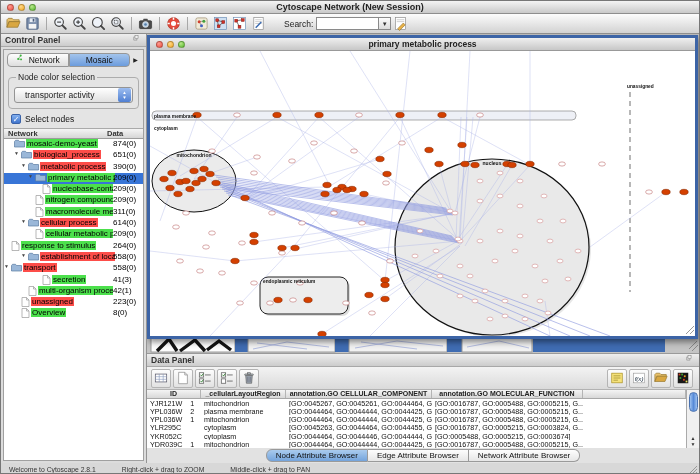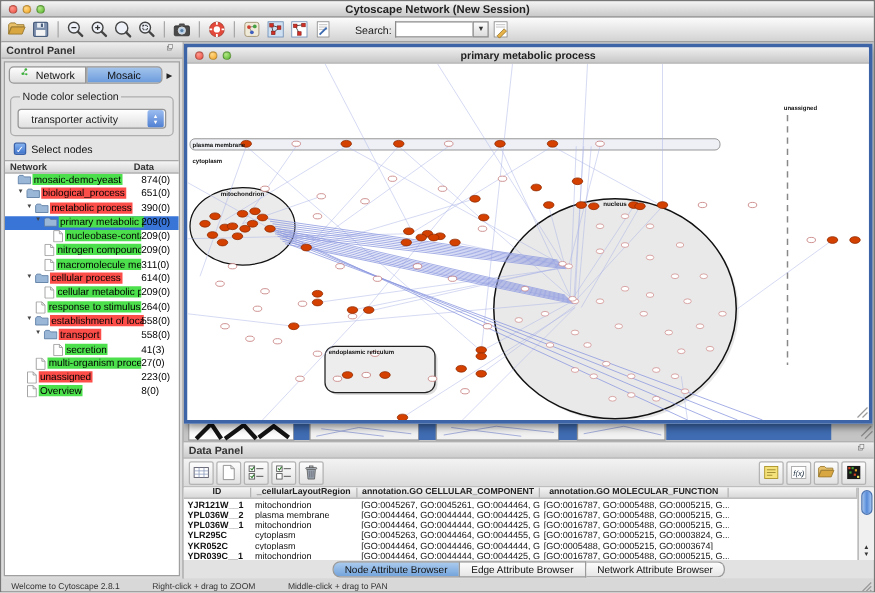--- a/index.html
+++ b/index.html
@@ -81,21 +81,21 @@
         background:linear-gradient(#fdfdfd,#e2e2e2);display:flex;align-items:center;justify-content:center}
   .dico svg{width:14px;height:14px}
   .dspace{flex:1}
   .dtable{flex:1;display:flex;background:#fff;overflow:hidden}
   .tmain{flex:1;display:flex;flex-direction:column}
   .thr{display:flex;height:11px;background:linear-gradient(#f4f4f4,#d8d8d8);border-bottom:1px solid #a8a8a8;
        font-size:7px;font-weight:bold;color:#222}
   .thr div{border-right:1px solid #b4b4b4;display:flex;align-items:center;justify-content:center;overflow:hidden}
   .tr{display:flex;height:8.2px;font-size:7.2px;color:#111}
   .tr div{overflow:hidden;white-space:nowrap;padding-left:3px}
-  .tr div:first-child{font-weight:bold}
+  .tr div:first-child{font-weight:normal}
   .tscroll{width:13px;border-left:1px solid #aaa;background:#f0f0f0;display:flex;flex-direction:column;align-items:center}
   .thumb{width:9px;height:20px;border-radius:5px;margin-top:2px;background:linear-gradient(90deg,#9ec2f0,#568ad8,#9ec2f0);border:1px solid #4a72b0}
   .sarrows{margin-top:auto;font-size:5px;color:#333;line-height:1.1;text-align:center;padding-bottom:1px}
   .dtabs{height:15px;display:flex;justify-content:center;align-items:center}
   .dtab{height:13px;font-size:8px;color:#111;padding:0 9px;display:flex;align-items:center;
         background:linear-gradient(#fdfdfd,#e6e6e6);border:1px solid #9a9a9a;border-left:none}
   .dtab:first-child{border-left:1px solid #9a9a9a;border-radius:6px 0 0 6px}
   .dtab:last-child{border-radius:0 6px 6px 0}
   .dtab.sel{background:linear-gradient(#aacbee,#74a4dc)}
   
@@ -386,42 +386,42 @@
               <span class="tri"></span>
               <span class="ticon">
                 <svg width="9" height="10" viewBox="0 0 9 10">
                   <path d="M1 .5 h4.5 l2.5 2.5 v6.5 h-7 z" fill="#fff" stroke="#999" stroke-width=".7"></path>
                   <path d="M5.5 .5 v2.5 h2.5" fill="none" stroke="#999" stroke-width=".7"></path>
                 </svg>
               </span>
               <span class="chip g" style="max-width:68px">cellular metabolic proc</span>
               <span class="cnt">209(0)</span>
             </div>
-            <div class="trow" style="padding-left:17px">
+            <div class="trow" style="">
               <span class="tri"></span>
               <span class="ticon">
                 <svg width="9" height="10" viewBox="0 0 9 10">
                   <path d="M1 .5 h4.5 l2.5 2.5 v6.5 h-7 z" fill="#fff" stroke="#999" stroke-width=".7"></path>
                   <path d="M5.5 .5 v2.5 h2.5" fill="none" stroke="#999" stroke-width=".7"></path>
                 </svg>
               </span>
               <span class="chip g" style="max-width:75px">response to stimulus</span>
               <span class="cnt">264(0)</span>
             </div>
             <div class="trow" style="padding-left:17px">
               <span class="tri">▼</span>
               <span class="ticon">
                 <svg width="11" height="9" viewBox="0 0 11 9">
                   <path d="M.5 8 v-5.5 l1-1.2 h3 l1 1.2 h5 v5.5 z" fill="#9ab7d8" stroke="#5a7ba2" stroke-width=".7"></path>
                 </svg>
               </span>
               <span class="chip r" style="max-width:75px">establishment of locali</span>
               <span class="cnt">558(0)</span>
             </div>
-            <div class="trow" style="padding-left:24px">
+            <div class="trow" style="">
               <span class="tri">▼</span>
               <span class="ticon">
                 <svg width="11" height="9" viewBox="0 0 11 9">
                   <path d="M.5 8 v-5.5 l1-1.2 h3 l1 1.2 h5 v5.5 z" fill="#9ab7d8" stroke="#5a7ba2" stroke-width=".7"></path>
                 </svg>
               </span>
               <span class="chip r" style="max-width:68px">transport</span>
               <span class="cnt">558(0)</span>
             </div>
             <div class="trow" style="padding-left:31px">
@@ -437,21 +437,21 @@
             </div>
             <div class="trow" style="padding-left:17px">
               <span class="tri"></span>
               <span class="ticon">
                 <svg width="9" height="10" viewBox="0 0 9 10">
                   <path d="M1 .5 h4.5 l2.5 2.5 v6.5 h-7 z" fill="#fff" stroke="#999" stroke-width=".7"></path>
                   <path d="M5.5 .5 v2.5 h2.5" fill="none" stroke="#999" stroke-width=".7"></path>
                 </svg>
               </span>
               <span class="chip g" style="max-width:75px">multi-organism proces</span>
-              <span class="cnt">27(0)</span>
+              <span class="cnt">42(1)</span>
             </div>
             <div class="trow" style="padding-left:10px">
               <span class="tri"></span>
               <span class="ticon">
                 <svg width="9" height="10" viewBox="0 0 9 10">
                   <path d="M1 .5 h4.5 l2.5 2.5 v6.5 h-7 z" fill="#fff" stroke="#999" stroke-width=".7"></path>
                   <path d="M5.5 .5 v2.5 h2.5" fill="none" stroke="#999" stroke-width=".7"></path>
                 </svg>
               </span>
               <span class="chip r" style="max-width:82px">unassigned</span>

